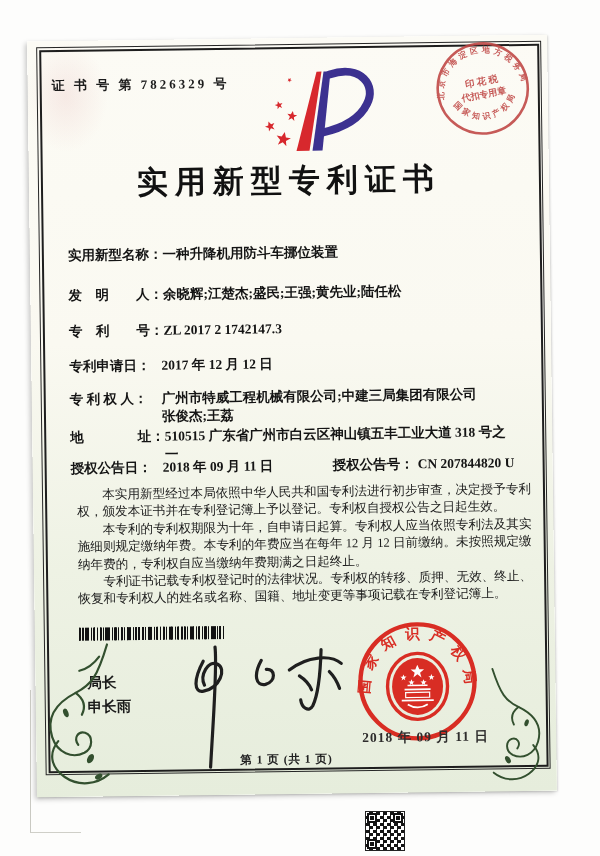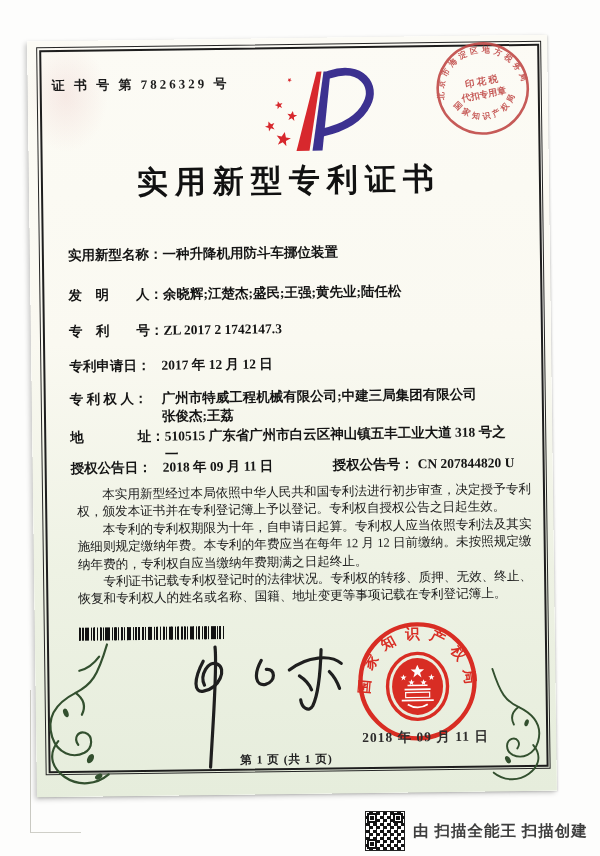--- a/index.html
+++ b/index.html
@@ -172,20 +172,24 @@
   </div>
 
   <div class="body-text">
     <p>本实用新型经过本局依照中华人民共和国专利法进行初步审查，决定授予专利权，颁发本证书并在专利登记簿上予以登记。专利权自授权公告之日起生效。</p>
     <p>本专利的专利权期限为十年，自申请日起算。专利权人应当依照专利法及其实施细则规定缴纳年费。本专利的年费应当在每年 12 月 12 日前缴纳。未按照规定缴纳年费的，专利权自应当缴纳年费期满之日起终止。</p>
     <p>专利证书记载专利权登记时的法律状况。专利权的转移、质押、无效、终止、恢复和专利权人的姓名或名称、国籍、地址变更等事项记载在专利登记簿上。</p>
   </div>
 
   <div class="barcode"></div>
 
+  <div class="director">
+    <div>局长</div>
+    <div>申长雨</div>
+  </div>
 
   <svg class="signature" width="180" height="140" viewBox="0 0 180 140">
     <g fill="none" stroke="#1f1f1f" stroke-width="3.2" stroke-linecap="round">
       <path d="M30,22 C20,40 20,54 30,52 C46,49 54,30 44,25 C35,21 26,36 31,46"></path>
       <path d="M42,8 C44,28 40,70 36,128"></path>
       <path d="M88,22 C80,36 82,48 92,46 C103,43 102,30 93,31"></path>
       <path d="M116,32 C134,18 158,17 168,26"></path>
       <path d="M148,12 C147,36 144,58 139,68 C135,75 128,70 127,62"></path>
       <path d="M126,38 C132,42 136,47 138,52"></path>
       <path d="M156,34 C161,39 164,45 166,51"></path>
@@ -252,14 +256,13 @@
 </div>
 
 <div class="paper-corner"></div>
 
 <div class="credit">
   <div class="qr">
     <div class="qr-eye tl"></div>
     <div class="qr-eye tr"></div>
     <div class="qr-eye bl"></div>
   </div>
-  <span class="credit-text">由 扫描全能王 扫描创建</span>
 </div>
 
 </body></html>

